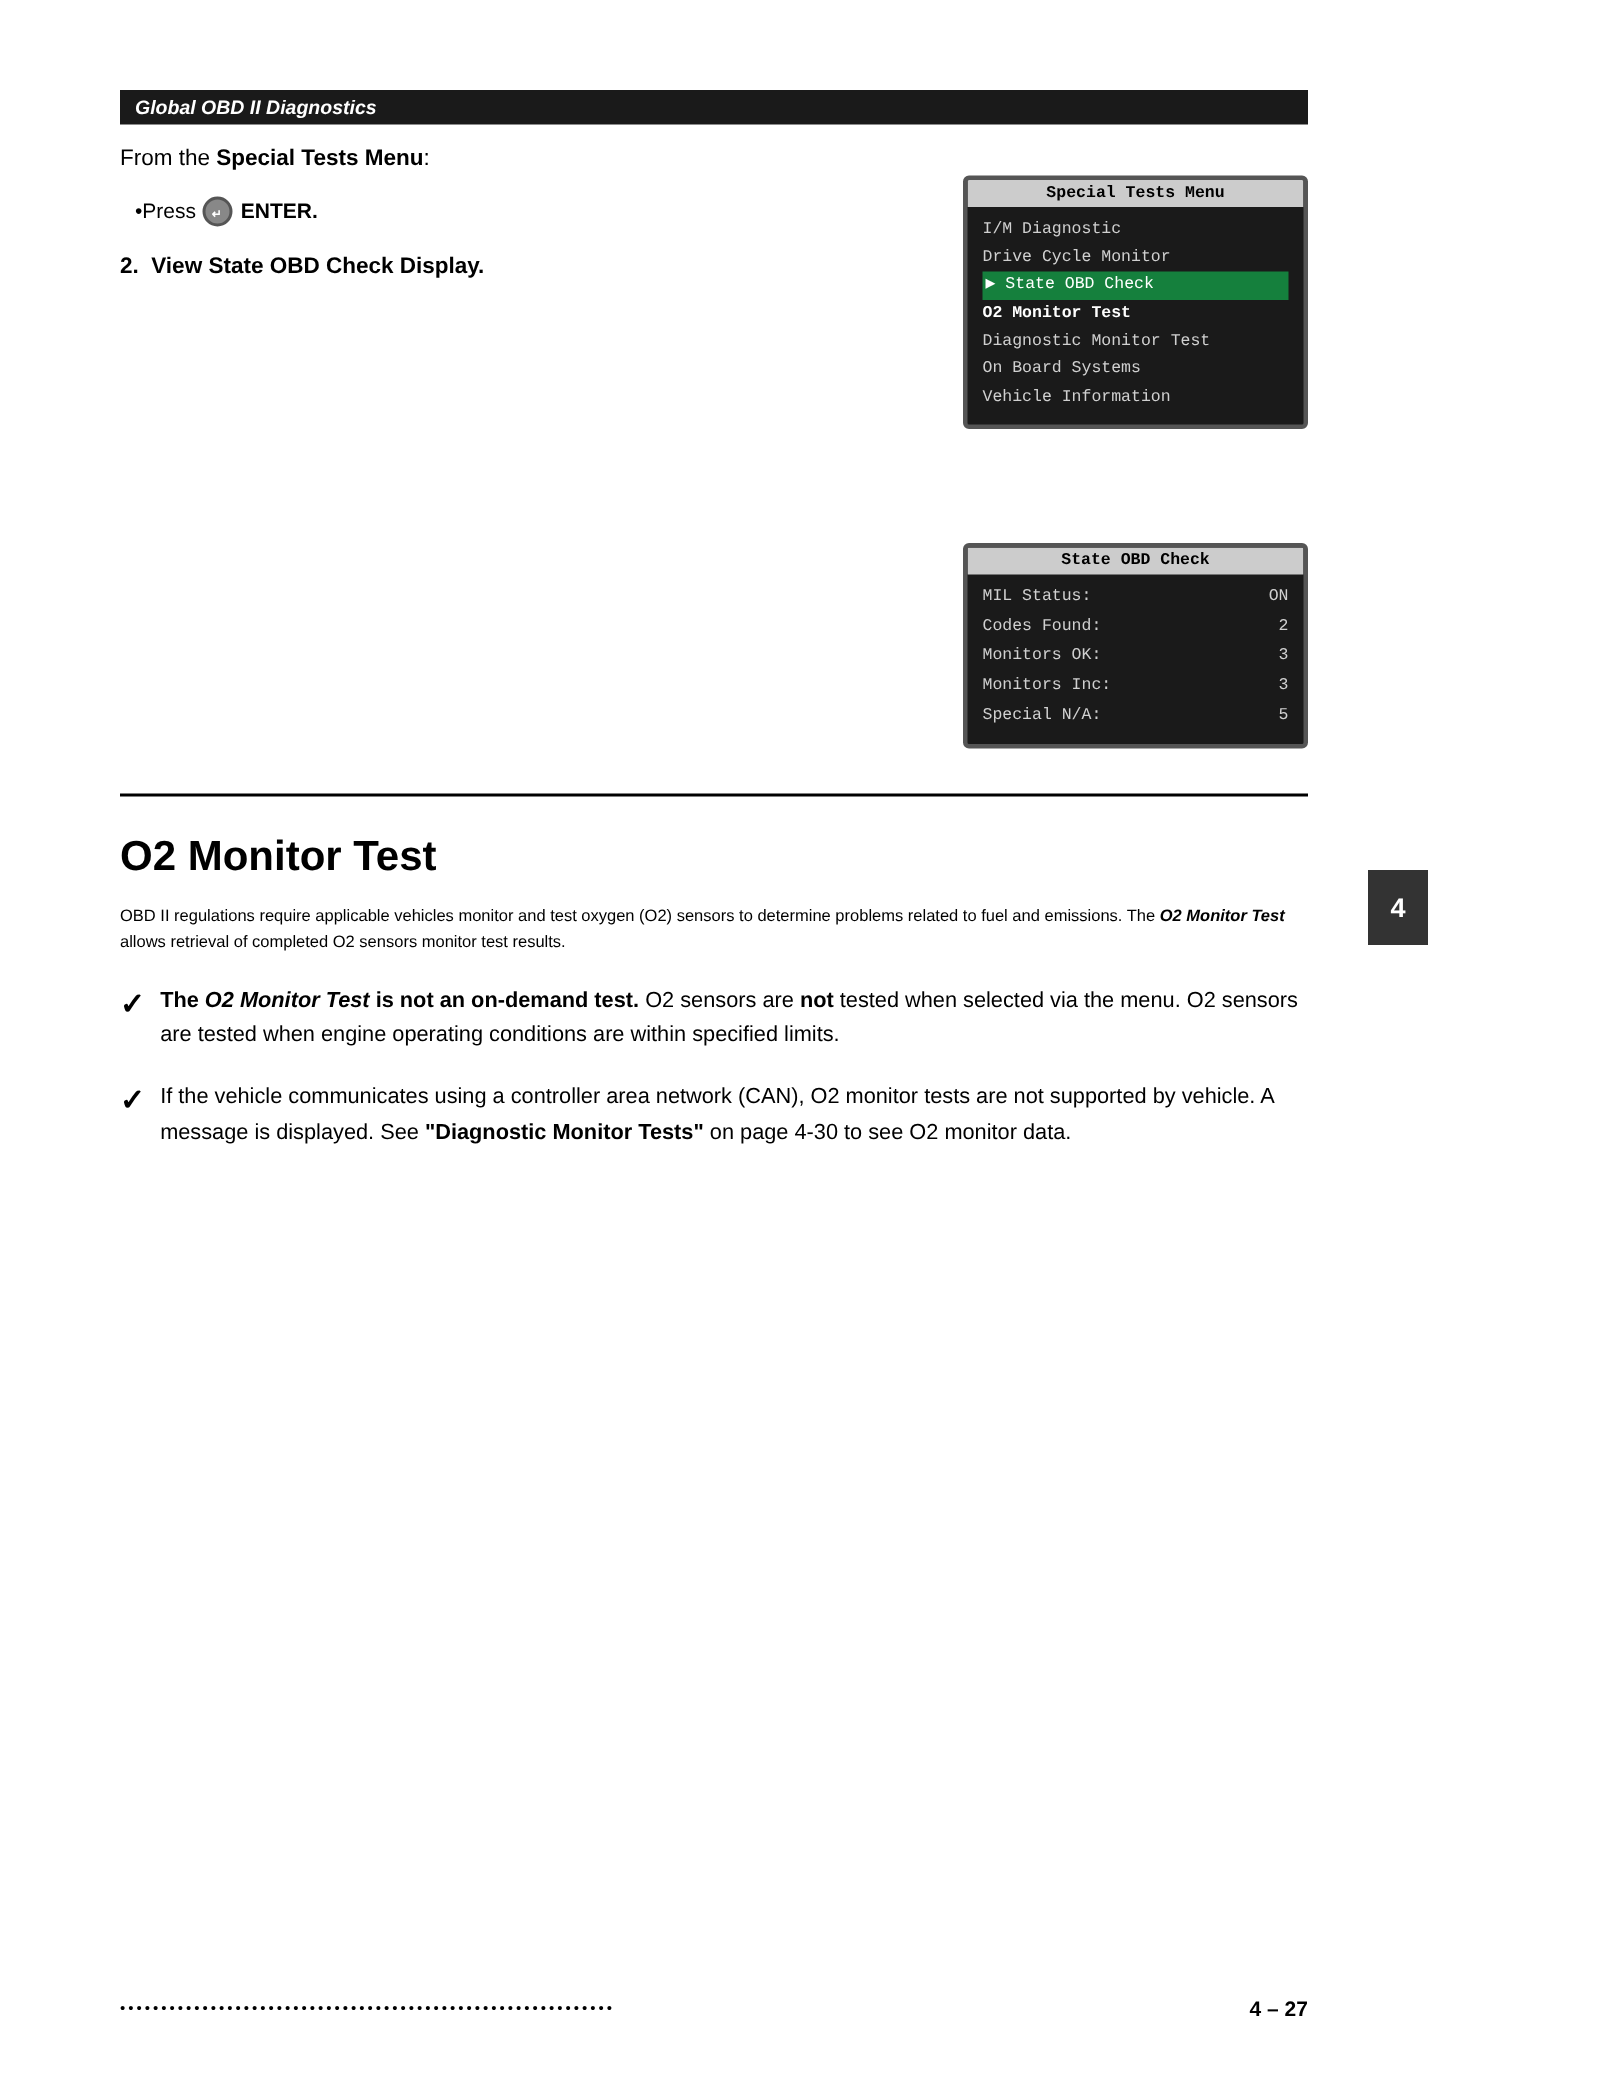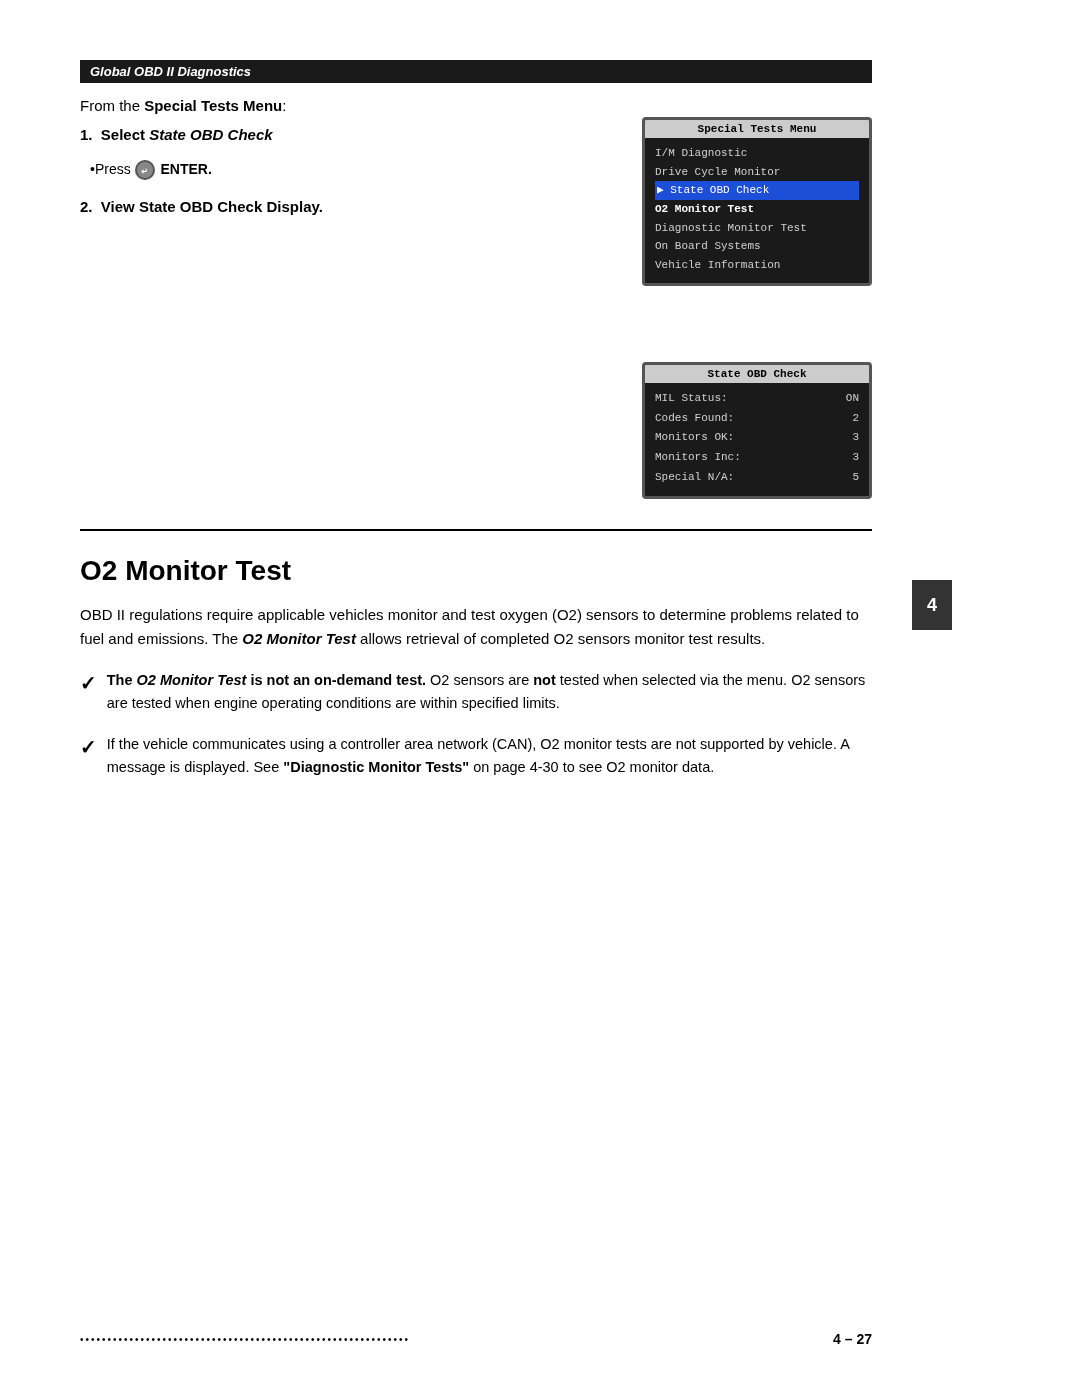--- a/index.html
+++ b/index.html
@@ -49,21 +49,20 @@
     .steps-right {
       display: flex;
       flex-direction: column;
       gap: 16px;
       align-items: flex-start;
       padding-top: 20px;
     }
 
     .from-text {
       font-size: 15px;
-      margin-bottom: 12px;
     }
 
     .from-text strong {
       font-weight: bold;
     }
 
     .step-block {
       margin-bottom: 18px;
     }
 
@@ -151,21 +150,21 @@
       font-weight: bold;
       padding: 3px 6px;
     }
 
     .screen-body {
       padding: 6px 10px 8px 10px;
       line-height: 1.7;
     }
 
     .screen-body .highlighted {
-      background: #1d4ed8;
+      background: #15803d;
       color: #fff;
       display: block;
       padding: 0 2px;
     }
 
     .screen-body .bold-item {
       font-weight: bold;
       color: #fff;
     }
 
@@ -201,21 +200,21 @@
     }
 
     
     .section-heading {
       font-size: 28px;
       font-weight: bold;
       margin-bottom: 16px;
     }
 
     .main-body-text {
-      font-size: 15px;
+      font-size: 11px;
       line-height: 1.6;
       margin-bottom: 18px;
     }
 
     .main-body-text em {
       font-style: italic;
     }
 
     .main-body-text strong {
       font-weight: bold;
@@ -293,23 +292,20 @@
   
   <div class="steps-columns">
 
     <div class="steps-left">
 
       <div class="from-text">
         <span>From the </span><strong>Special Tests Menu</strong><span>:</span>
       </div>
 
       <div class="step-block">
-        <div class="step-title">
-          1.&nbsp; Select <em><strong>State OBD Check</strong></em>
-        </div>
         <div class="step-body">
           <span class="bullet" style="margin-top:16px;">
             •Press <span class="btn-icon">↵</span> <strong>ENTER.</strong>
           </span>
         </div>
       </div>
 
       <div class="step-block">
         <div class="step-title">
           2.&nbsp; View State OBD Check Display.

